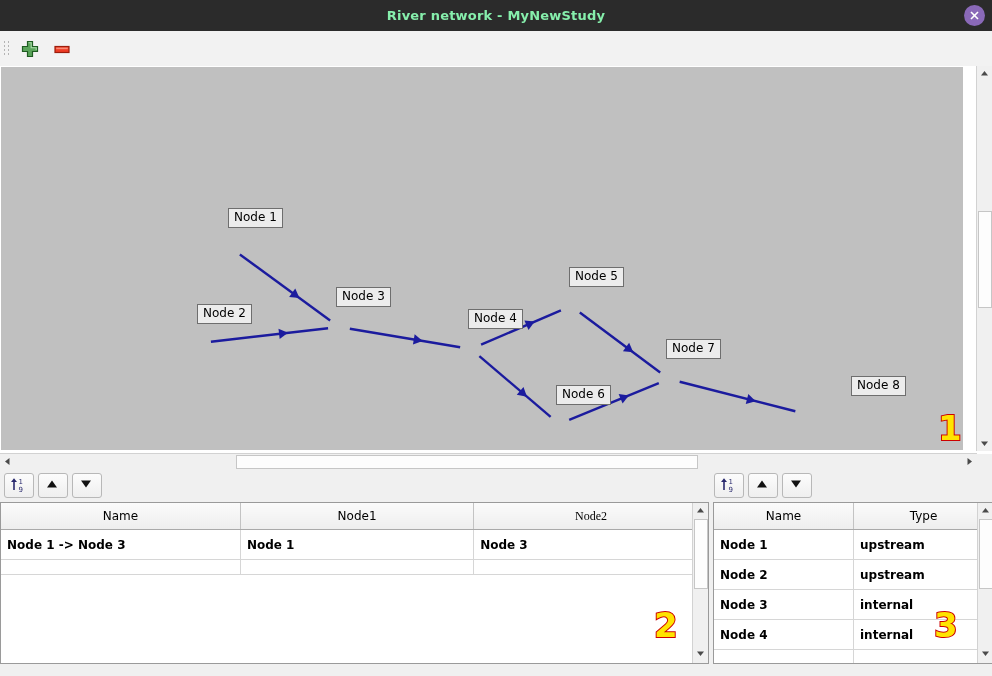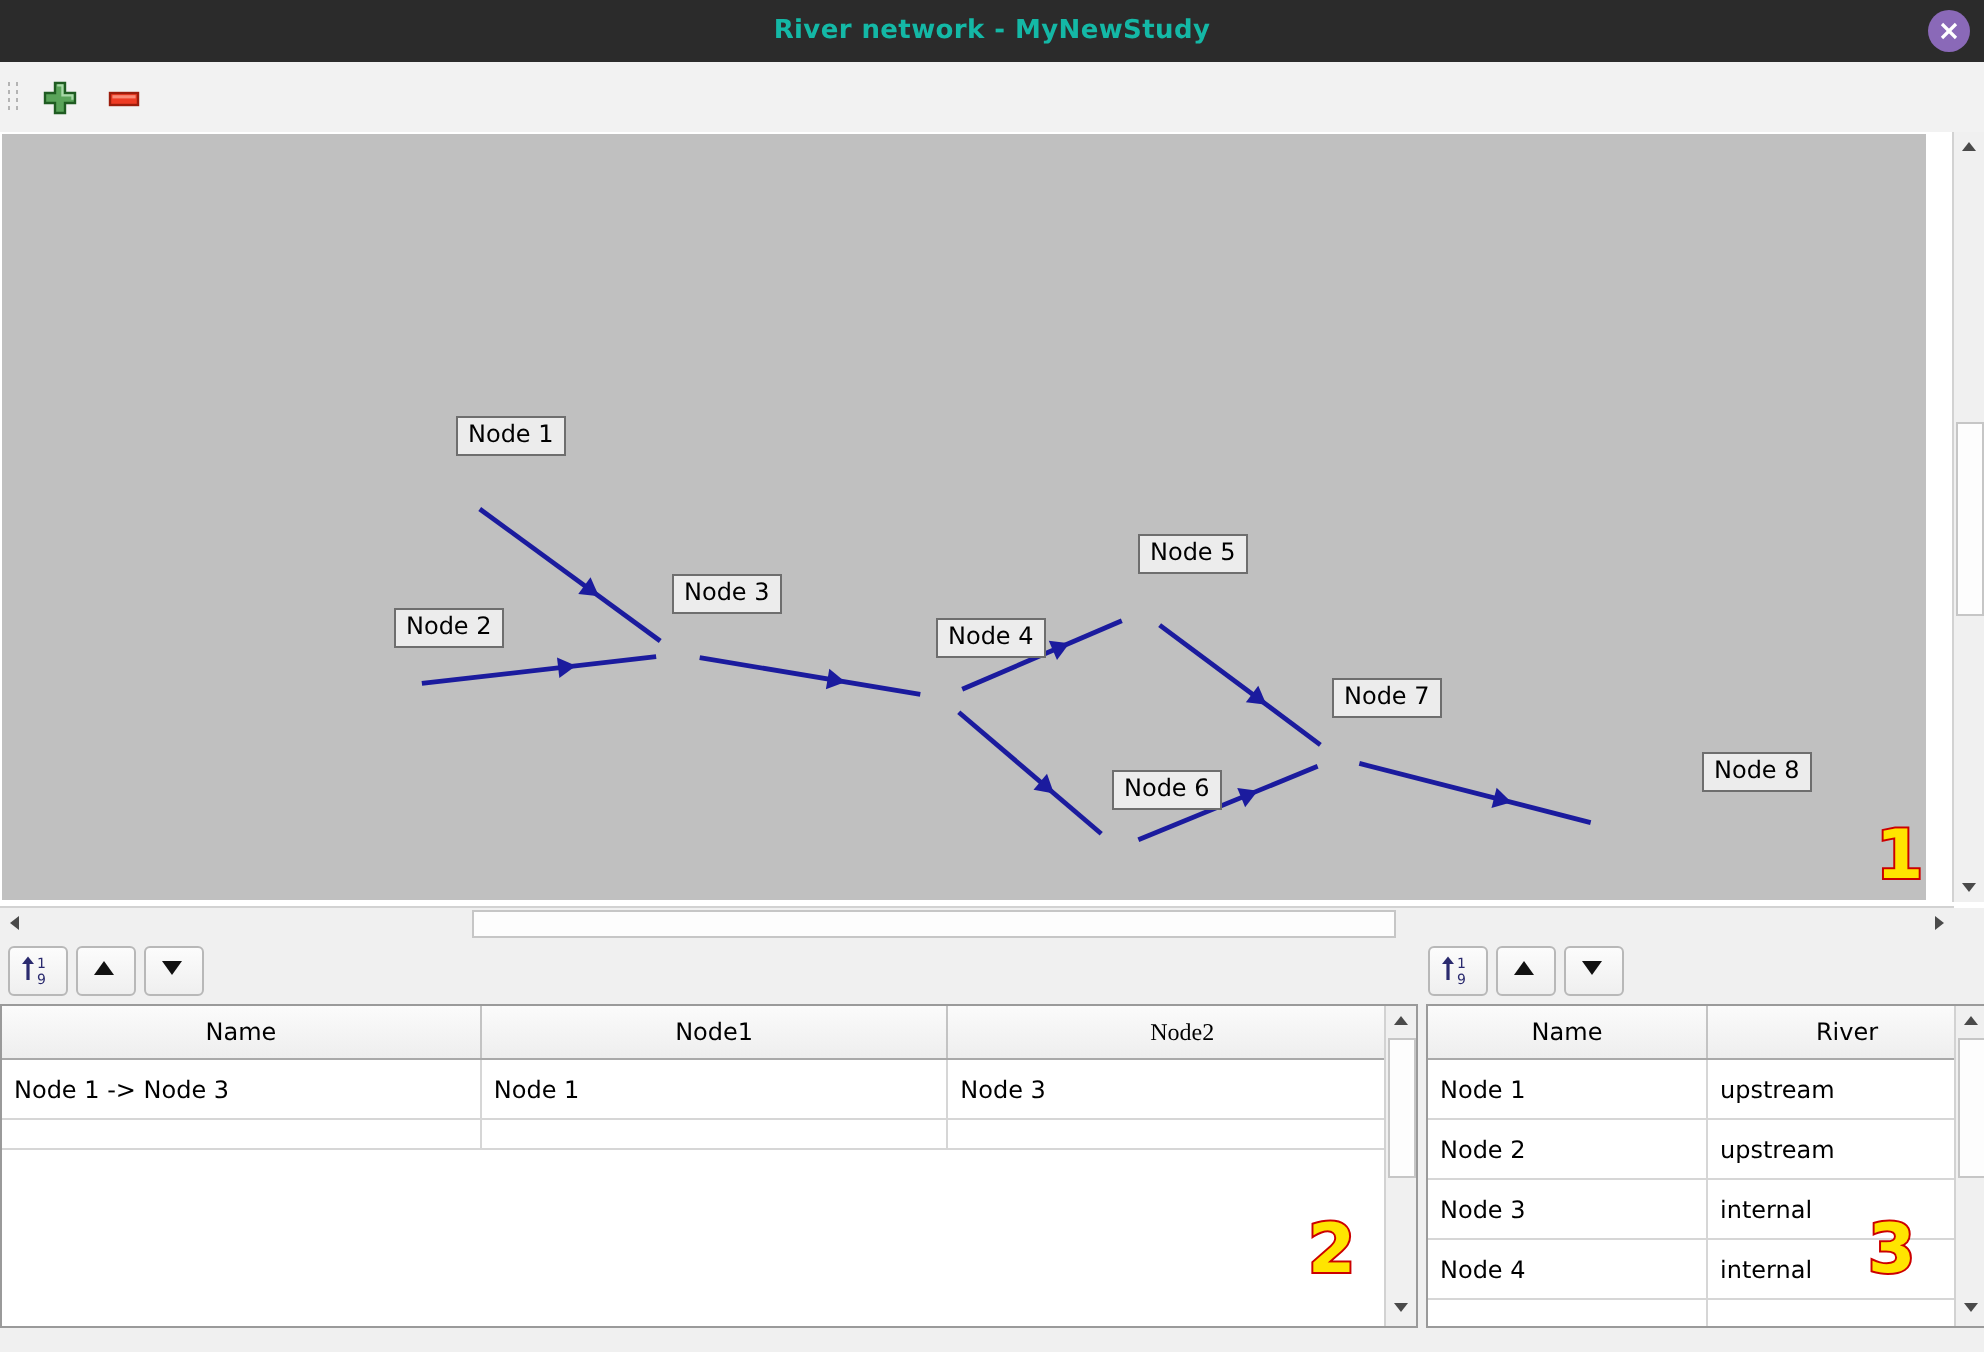--- a/index.html
+++ b/index.html
@@ -10,21 +10,21 @@
   }
   .window{position:absolute;left:0;top:0;width:992px;height:676px;background:#f0f0f0;overflow:hidden;}
 
   
   .titlebar{
     position:absolute;left:0;top:0;width:992px;height:31px;
     background:#2b2b2b;
   }
   .titlebar-text{
     position:absolute;left:0;top:0;width:992px;height:31px;
-    line-height:31px;text-align:center;color:#14b8a6;
+    line-height:31px;text-align:center;color:#86efac;
     font-size:13px;font-weight:bold;letter-spacing:.2px;
   }
   .close-btn{
     position:absolute;right:7px;top:5px;width:21px;height:21px;border-radius:50%;
     background:#8a69b8;cursor:pointer;
   }
   .close-btn svg{position:absolute;left:4px;top:4px;}
 
   
   .toolbar{
@@ -94,21 +94,21 @@
   table.grid{border-collapse:collapse;width:100%;table-layout:fixed;}
   table.grid th{
     height:24px;font-size:12px;font-weight:normal;text-align:center;
     background:linear-gradient(#fbfbfb,#eeeeee);
     border-right:1px solid #c3c3c3;border-bottom:1px solid #a9a9a9;
     color:#000;
   }
   table.grid td{
     height:29px;font-size:12px;padding:0 0 0 6px;text-align:left;
     border-right:1px solid #d6d6d6;border-bottom:1px solid #d6d6d6;
-    background:#fff;color:#000;white-space:nowrap;overflow:hidden;
+    background:#fff;color:#000;white-space:nowrap;overflow:hidden;font-weight:bold;
   }
   table.grid tr.filler td{height:14px;}
 
   .tbl-sb{
     position:absolute;top:0;right:0;width:15px;height:100%;
     background:#f0f0f0;border-left:1px solid #d2d2d2;
   }
 
   
   .anno{
@@ -341,21 +341,21 @@
 
       <div class="tbl-wrap" style="left:2px;top:31px;width:279px;height:160px;">
         <table class="grid" id="nodes-table">
           <colgroup>
               <col style="width:132px">
               <col style="width:132px">
             </colgroup>
           <thead>
               <tr>
                 <th>Name</th>
-                <th style="border-right: none;">River</th>
+                <th style="border-right: none;">Type</th>
               </tr>
             </thead>
           <tbody>
               <tr>
                 <td>Node 1</td>
                 <td style="border-right: none;">upstream</td>
               </tr>
               <tr>
                 <td>Node 2</td>
                 <td style="border-right: none;">upstream</td>

